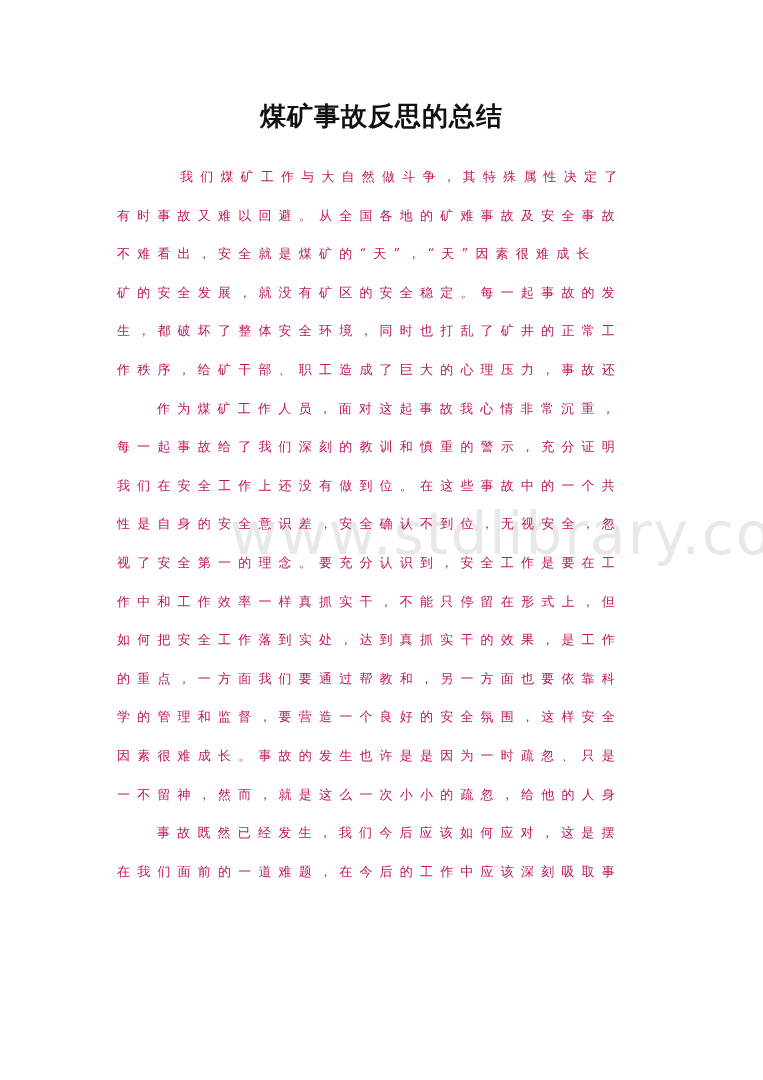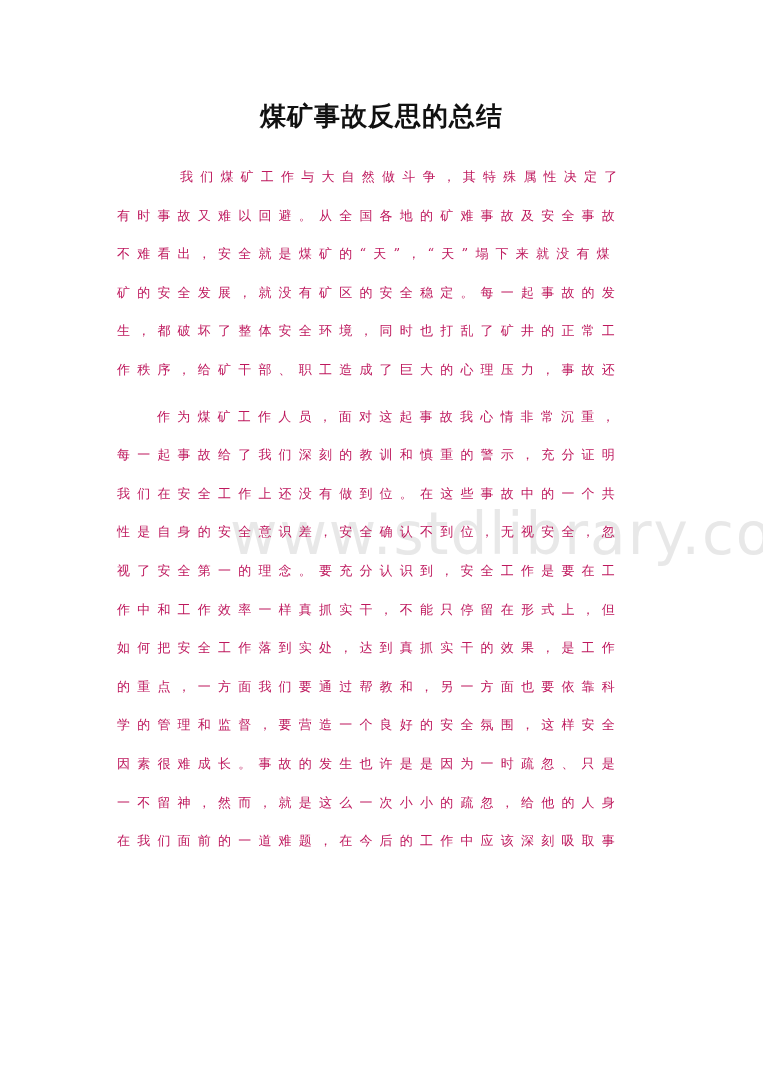--- a/index.html
+++ b/index.html
@@ -15,21 +15,21 @@
     }
     .body-text {
       position: absolute; left: 117px; top: 158px; width: 515px;
       font-family: "DejaVu Serif", "Liberation Serif", serif;
       font-size: 13px; color: #be185d;
     }
     .line {
       height: 38.6px; line-height: 38.6px; white-space: nowrap;
       letter-spacing: 7.2px;
     }
-    .line.gap { margin-top: 8px; }
+    .line.gap { margin-top: 0; }
     .line.indent1 { padding-left: 63px; }
     .line.indent2 { padding-left: 40px; }
     .watermark {
       position: absolute; left: 230px; top: 500px;
       font-family: "DejaVu Sans", "Liberation Sans", sans-serif;
       font-size: 58px; color: rgba(190,190,190,0.35); letter-spacing: 2px;
       pointer-events: none; white-space: nowrap;
     }
   </style>
 </head>
@@ -37,35 +37,36 @@
 
 <div class="page">
   <div class="title">煤矿事故反思的总结</div>
 
   <div class="watermark">www.stdlibrary.com</div>
 
   <div class="body-text">
     <div>
       <div class="line indent1">我们煤矿工作与大自然做斗争，其特殊属性决定了</div>
       <div class="line">有时事故又难以回避。从全国各地的矿难事故及安全事故</div>
-      <div class="line">不难看出，安全就是煤矿的“天”，“天”塌下来就没有煤</div>
+      <div class="line">不难看出，安全就是煤矿的“天”，“天”因素很难成长</div>
       <div class="line">矿的安全发展，就没有矿区的安全稳定。每一起事故的发</div>
       <div class="line">生，都破坏了整体安全环境，同时也打乱了矿井的正常工</div>
       <div class="line">作秩序，给矿干部、职工造成了巨大的心理压力，事故还</div>
     </div>
     <div>
       <div class="line indent2 gap">作为煤矿工作人员，面对这起事故我心情非常沉重，</div>
       <div class="line">每一起事故给了我们深刻的教训和慎重的警示，充分证明</div>
       <div class="line">我们在安全工作上还没有做到位。在这些事故中的一个共</div>
       <div class="line">性是自身的安全意识差，安全确认不到位，无视安全，忽</div>
       <div class="line">视了安全第一的理念。要充分认识到，安全工作是要在工</div>
       <div class="line">作中和工作效率一样真抓实干，不能只停留在形式上，但</div>
       <div class="line">如何把安全工作落到实处，达到真抓实干的效果，是工作</div>
       <div class="line">的重点，一方面我们要通过帮教和，另一方面也要依靠科</div>
       <div class="line">学的管理和监督，要营造一个良好的安全氛围，这样安全</div>
       <div class="line">因素很难成长。事故的发生也许是是因为一时疏忽、只是</div>
       <div class="line">一不留神，然而，就是这么一次小小的疏忽，给他的人身</div>
     </div>
     <div>
+      <div class="line indent2 gap">事故既然已经发生，我们今后应该如何应对，这是摆</div>
       <div class="line">在我们面前的一道难题，在今后的工作中应该深刻吸取事</div>
     </div>
   </div>
 </div>
 
 </body></html>

